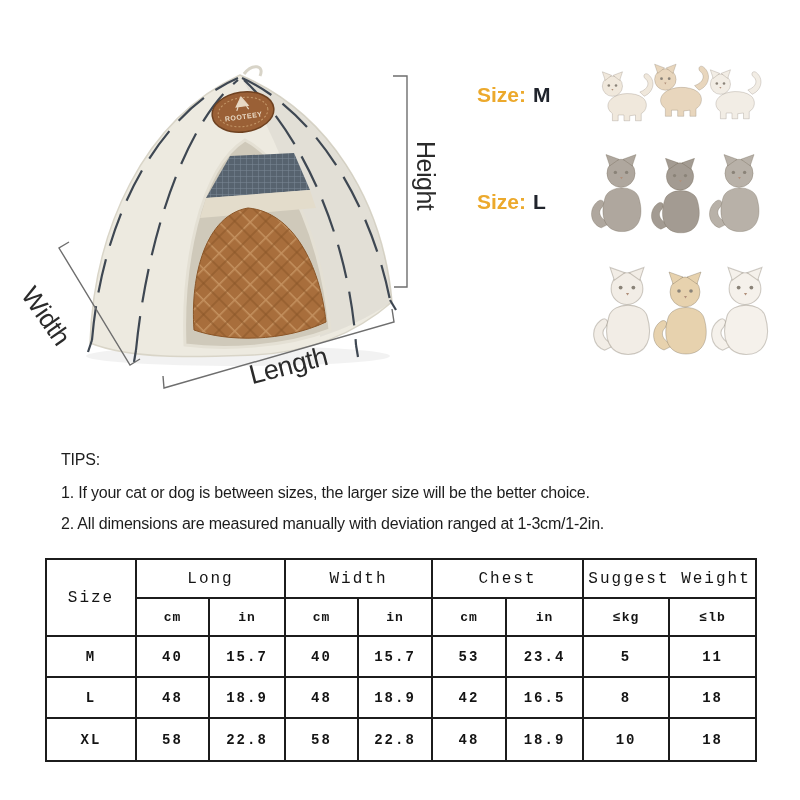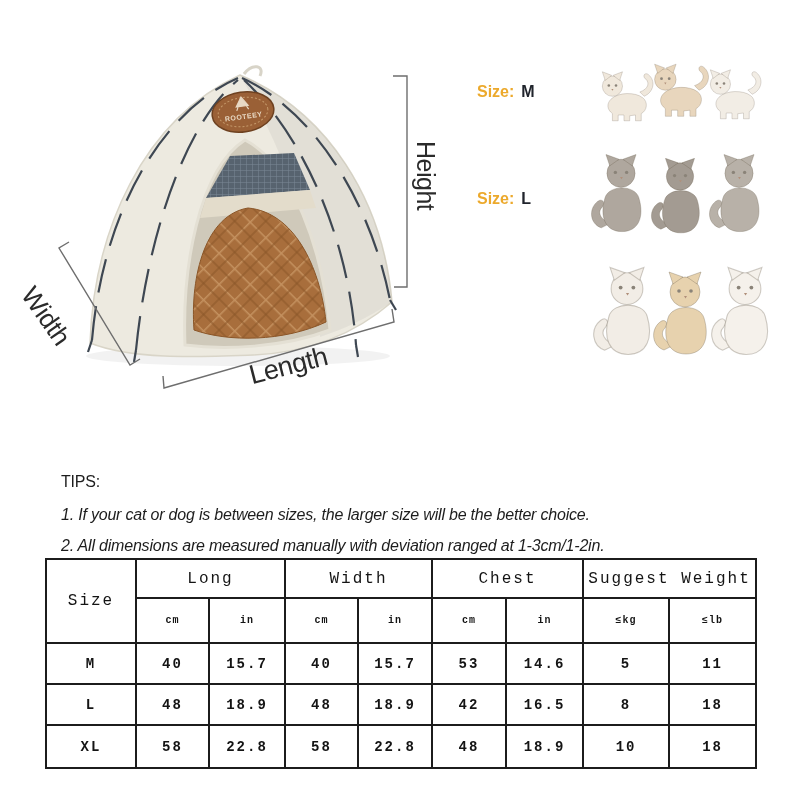--- a/index.html
+++ b/index.html
@@ -11,42 +11,42 @@
   svg { display:block; }
   .abs { position:absolute; }
 
   
   .dim-label { position:absolute; color:#2b2b2b; font-size:26px; letter-spacing:-0.5px; }
   .dim-height { left:411px; top:141px; writing-mode:vertical-rl; font-size:25px; }
   .dim-width  { left:40px;  top:281px; transform:rotate(55deg); transform-origin:0 0; }
   .dim-length { left:246px; top:361px; transform:rotate(-14.5deg); transform-origin:0 0; font-size:27px; }
 
   
-  .size-label { position:absolute; font-size:16px; line-height:1.1; white-space:nowrap; }
+  .size-label { position:absolute; font-size:21px; line-height:1.1; white-space:nowrap; }
   .size-label .accent { color:#ECA92C; font-weight:600; }
   .size-label .letter { color:#20242C; font-weight:700; margin-left:7px; }
   .size-m { left:477px; top:83px; }
   .size-l { left:477px; top:190px; }
   .size-xl{ left:481px; top:310px; }
   .cats { position:absolute; }
 
   
   .tips { position:absolute; left:61px; top:451px; font-size:16px; letter-spacing:-0.2px; color:#1d1d1d; }
-  .tips-heading { margin-bottom:15px;margin-top:22px; }
-  .tip { margin-bottom:13px;font-style:italic; }
+  .tips-heading { margin-bottom:15px; }
+  .tip { margin-bottom:13px; }
 
   
   .size-table {
     position:absolute; left:45px; top:558px; width:710px;
     border-collapse:collapse; table-layout:fixed;
     font-family:"Liberation Mono","DejaVu Sans Mono",monospace; color:#141414;
   }
   .size-table td { border:2px solid #1c1c1c; text-align:center; vertical-align:middle; padding:3px; }
   .size-table tr.h1 td { height:39px; font-size:16px; letter-spacing:2px; }
-  .size-table tr.h2 td { height:45px; font-size:10px; font-weight:bold; letter-spacing:1px; }
+  .size-table tr.h2 td { height:38px; font-size:13px; font-weight:bold; letter-spacing:1px; }
   .size-table tr.dr td { height:41px; font-size:14px; font-weight:bold; letter-spacing:2px; }
   .size-table tr.dr:last-child td { height:43px; }
   .size-table td.corner { font-size:16px; letter-spacing:3px; }
   .size-table td.szcell { font-size:13px; }
 </style>
 </head>
 <body>
 
 <div class="page">
 
@@ -191,21 +191,21 @@
         <td>≤kg</td>
         <td>≤lb</td>
       </tr>
       <tr class="dr">
         <td class="szcell">M</td>
         <td>40</td>
         <td>15.7</td>
         <td>40</td>
         <td>15.7</td>
         <td>53</td>
-        <td>14.6</td>
+        <td>23.4</td>
         <td>5</td>
         <td>11</td>
       </tr>
       <tr class="dr">
         <td class="szcell">L</td>
         <td>48</td>
         <td>18.9</td>
         <td>48</td>
         <td>18.9</td>
         <td>42</td>

